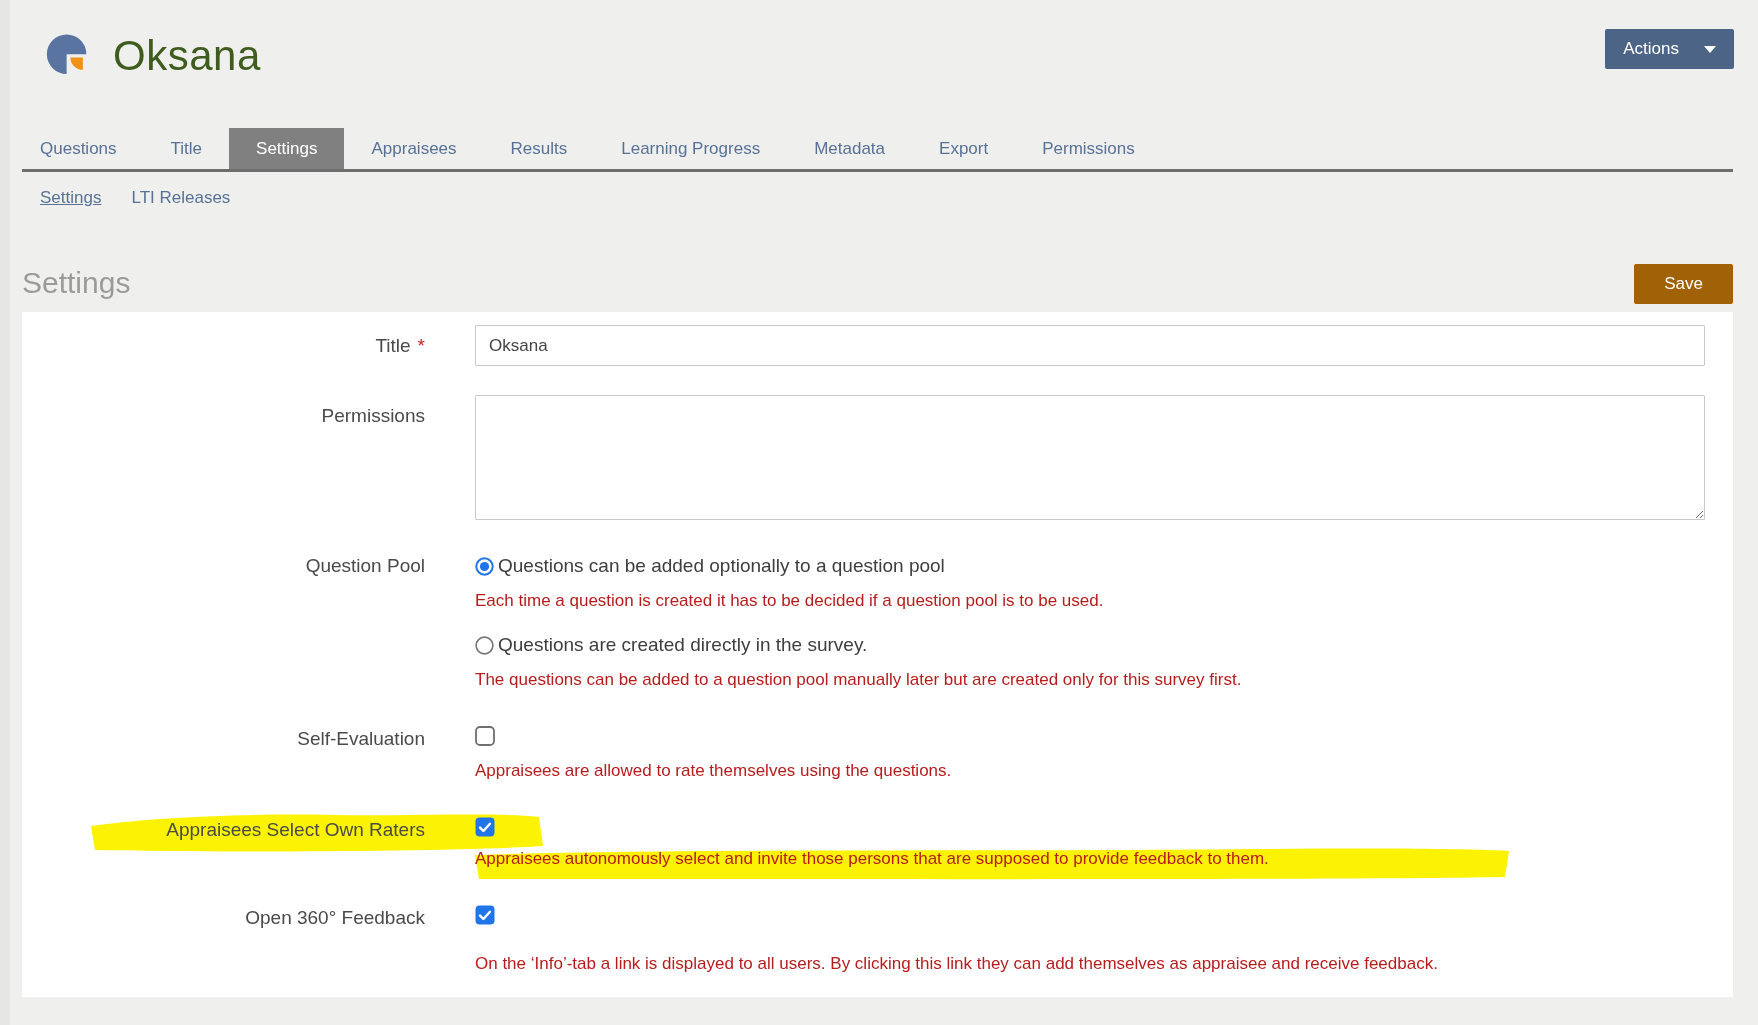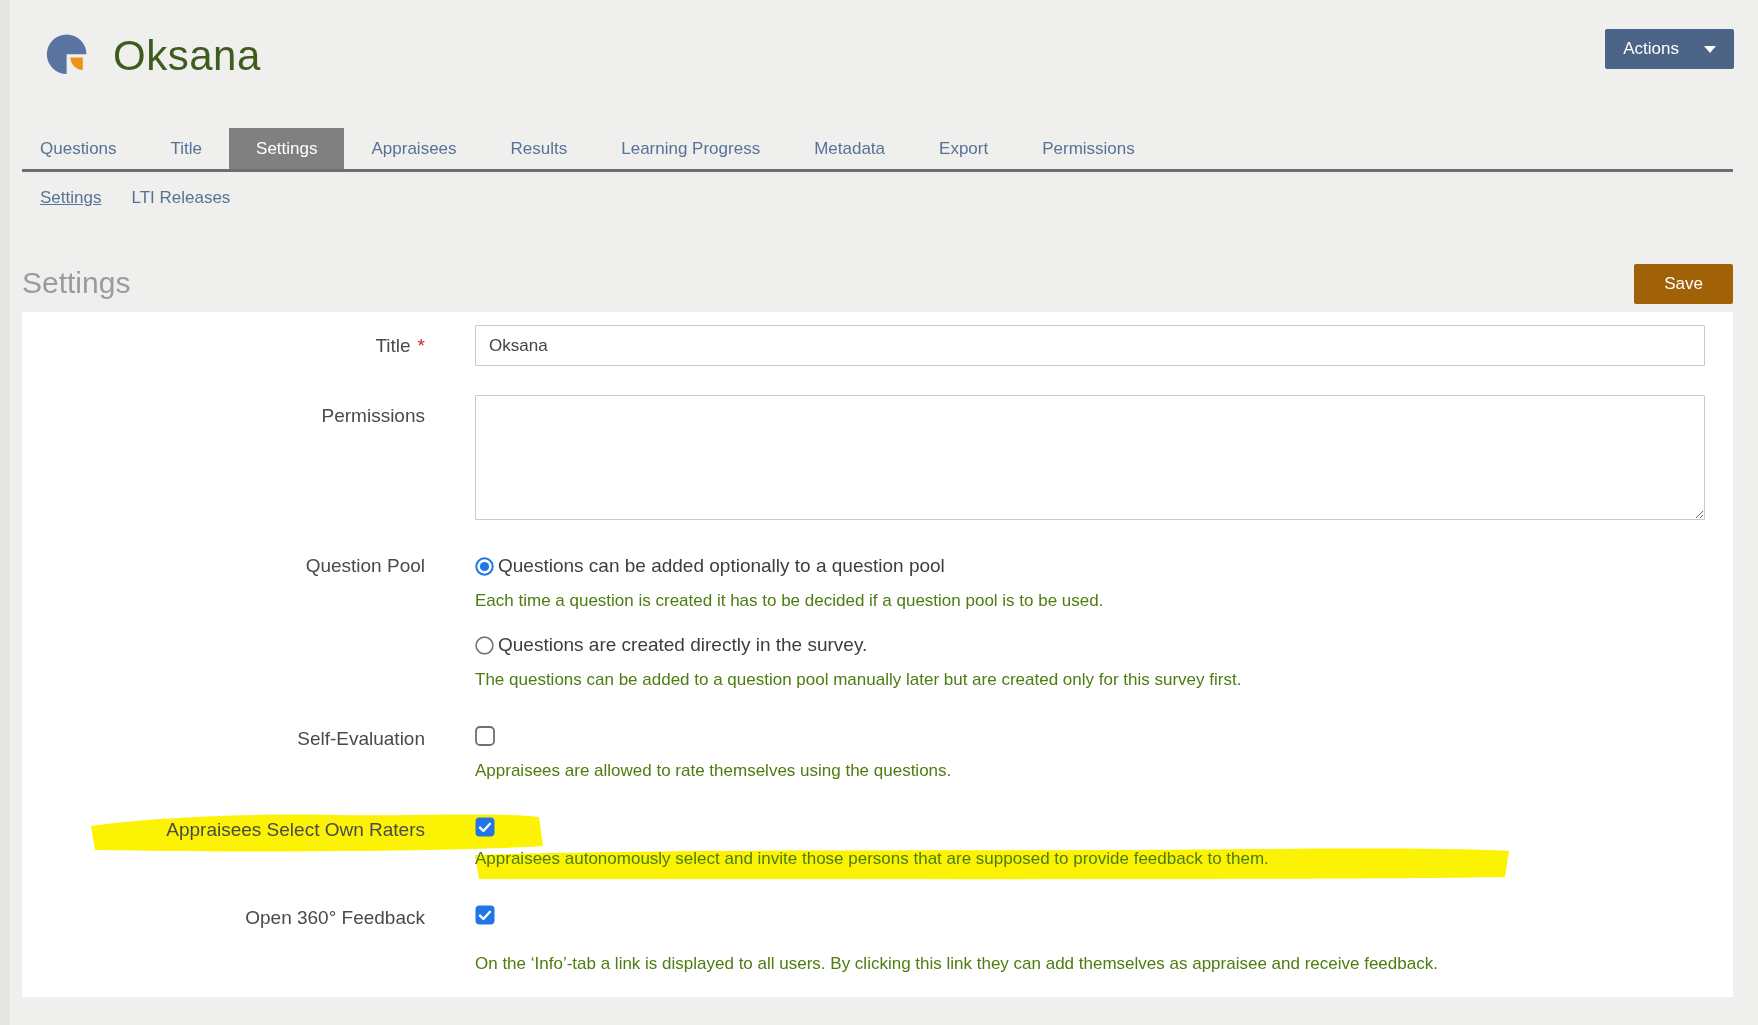--- a/index.html
+++ b/index.html
@@ -56,21 +56,21 @@
     width: 100%; height: 41px; border: 1px solid #c9c9c9; border-radius: 1px;
     font-family: inherit; font-size: 17px; color: #444; padding: 0 13px; background: #fff; outline: none;
   }
   .text-area {
     width: 100%; height: 125px; border: 1px solid #c9c9c9; border-radius: 1px;
     font-family: inherit; font-size: 17px; color: #444; padding: 8px 13px; background: #fff; outline: none;
   }
 
   .opt-line { display: flex; align-items: center; gap: 4px; position: relative; }
   .opt-label { font-size: 19px; color: #3e3e3e; line-height: 26px; }
-  .help { font-size: 17px; color: #4d7c0f; line-height: 21px; margin-top: 11px; position: relative; }
+  .help { font-size: 17px; color: #b91c1c; line-height: 21px; margin-top: 11px; position: relative; }
   .opt-block + .opt-block { margin-top: 21px; }
 
   .ctrl-icon { flex: 0 0 auto; display: block; cursor: pointer; }
 
   
   .hl-row { position: relative; }
   .hl-row .flabel, .hl-row .opt-line, .hl-row .help-text { position: relative; z-index: 1; }
   .stroke { position: absolute; z-index: 0; pointer-events: none; }
   .stroke1 { left: 65px; top: -7px; width: 458px; height: 42px; }
   .stroke2 { left: 451px; top: 30px; width: 1040px; height: 34px; }

